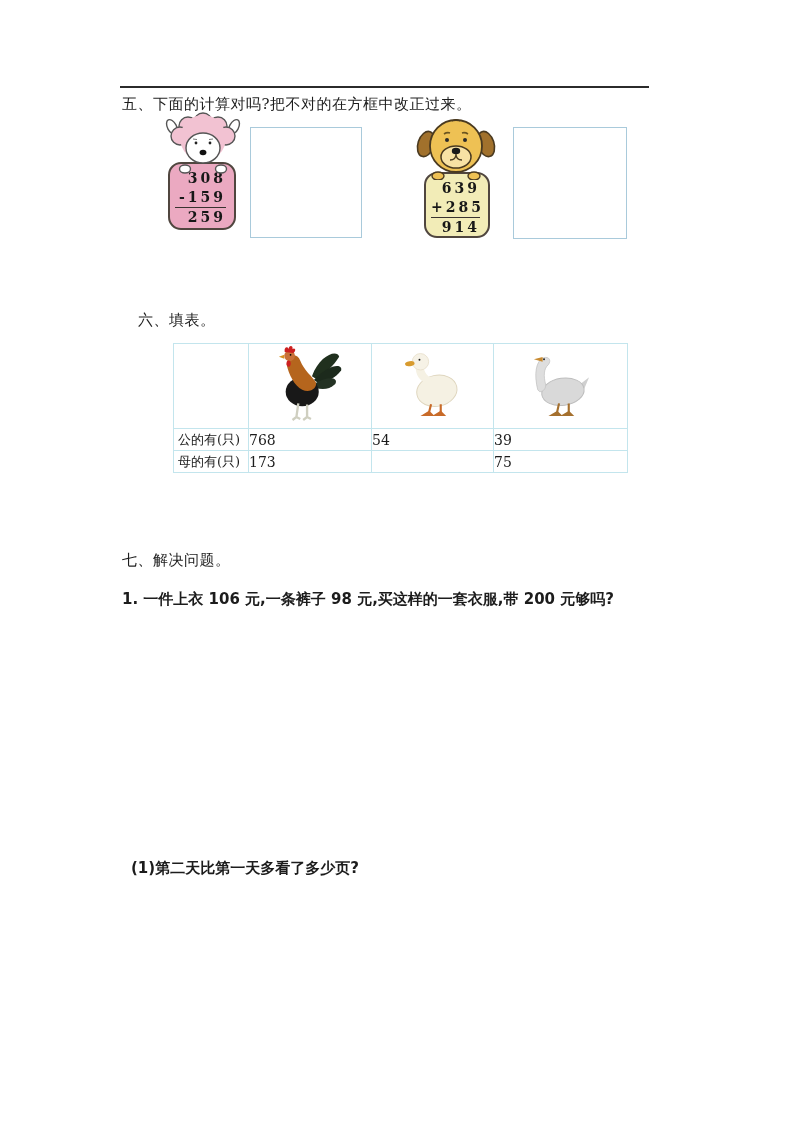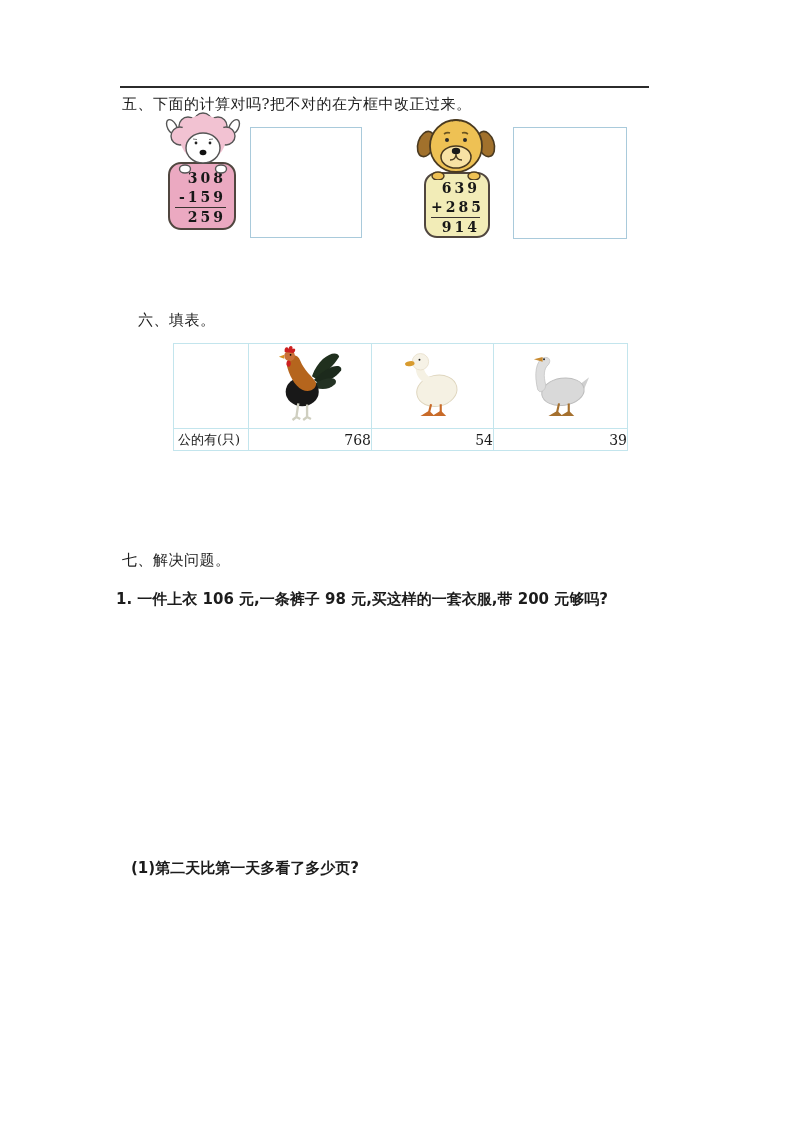--- a/index.html
+++ b/index.html
@@ -23,21 +23,21 @@
   .calc-line{height:19px;line-height:19px;font-size:14px;font-weight:bold;
              letter-spacing:3px;font-family:"DejaVu Serif","Liberation Serif",serif;color:#181818;}
   .calc-line.result{border-top:1.5px solid #3a3330;}
 
   .ans-box{position:absolute;background:#ffffff;border:1.5px solid #a9cadb;}
 
   
   .fill-table{position:absolute;left:173px;top:343px;border-collapse:collapse;table-layout:fixed;}
   .fill-table td{border:1px solid #c3e5ed;padding:0;overflow:hidden;}
   .fill-table td.lbl{font-size:13px;padding-left:4px;text-align:left;white-space:nowrap;margin-left:24px;}
-  .fill-table td.val{font-size:14px;text-align:right;padding-left:48px;}
+  .fill-table td.val{font-size:14px;text-align:left;}
   .fill-table td.img-cell{text-align:center;vertical-align:middle;}
 </style>
 </head>
 <body>
 
 <div class="page">
 
   <div class="divider"></div>
 
   <div class="sec-title" style="left:122px;top:95px;">五、下面的计算对吗?把不对的在方框中改正过来。</div>
@@ -155,23 +155,29 @@
           </g>
         </svg>
       </td>
     </tr>
     <tr style="height:22px">
       <td class="lbl">公的有(只)</td>
       <td class="val">768</td>
       <td class="val">54</td>
       <td class="val">39</td>
     </tr>
+    <tr style="height:22px">
+      <td class="lbl">母的有(只)</td>
+      <td class="val">173</td>
+      <td class="val"></td>
+      <td class="val">75</td>
+    </tr>
     </tbody>
   </table>
 
   <div class="sec-title" style="left:122px;top:551px;">七、解决问题。</div>
 
-  <div class="problem-text" style="left:116px;top:590px;">1. 一件上衣 106 元,一条裤子 98 元,买这样的一套衣服,带 200 元够吗?</div>
+  <div class="problem-text" style="left:122px;top:590px;">1. 一件上衣 106 元,一条裤子 98 元,买这样的一套衣服,带 200 元够吗?</div>
 
 
   <div class="problem-text" style="left:131px;top:859px;">(1)第二天比第一天多看了多少页?</div>
 
 </div>
 
 </body></html>

